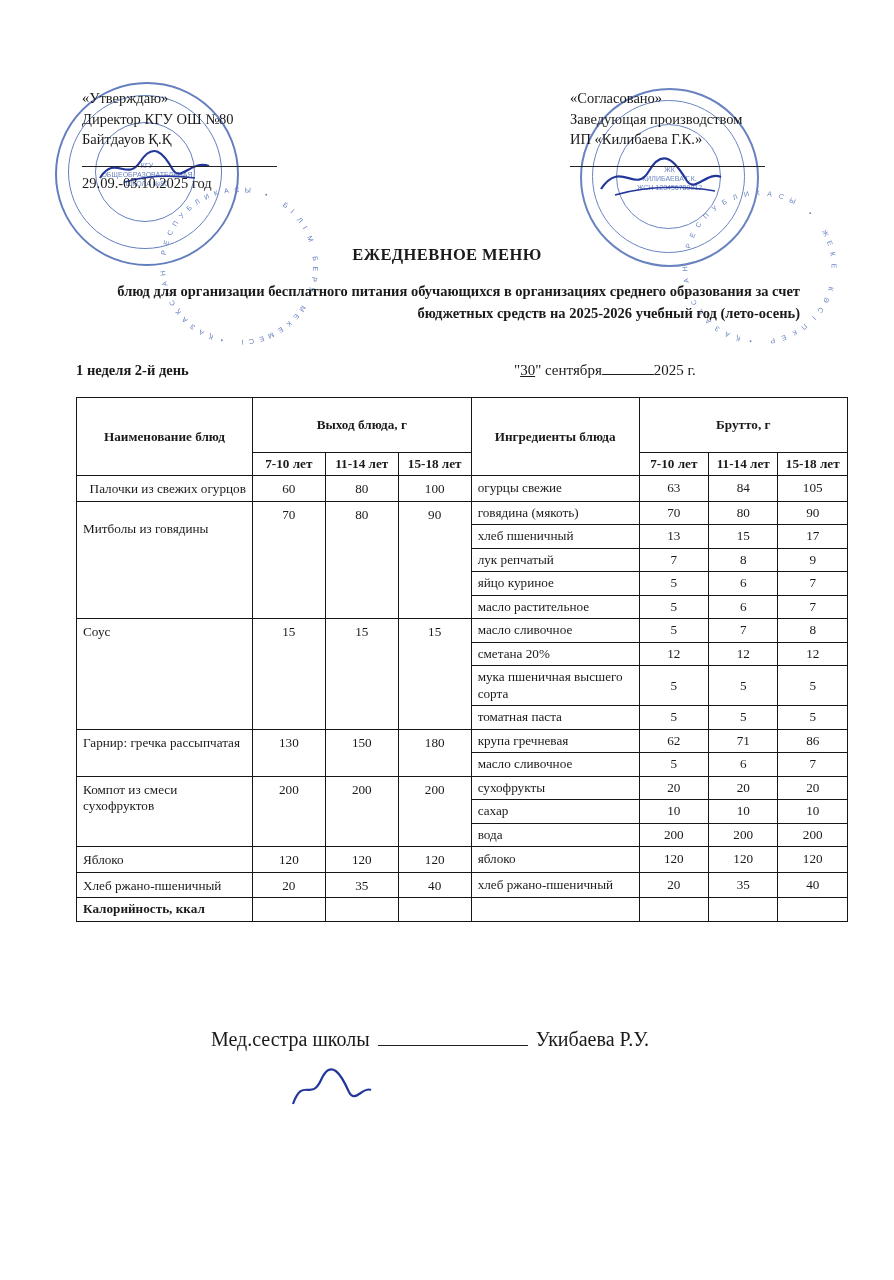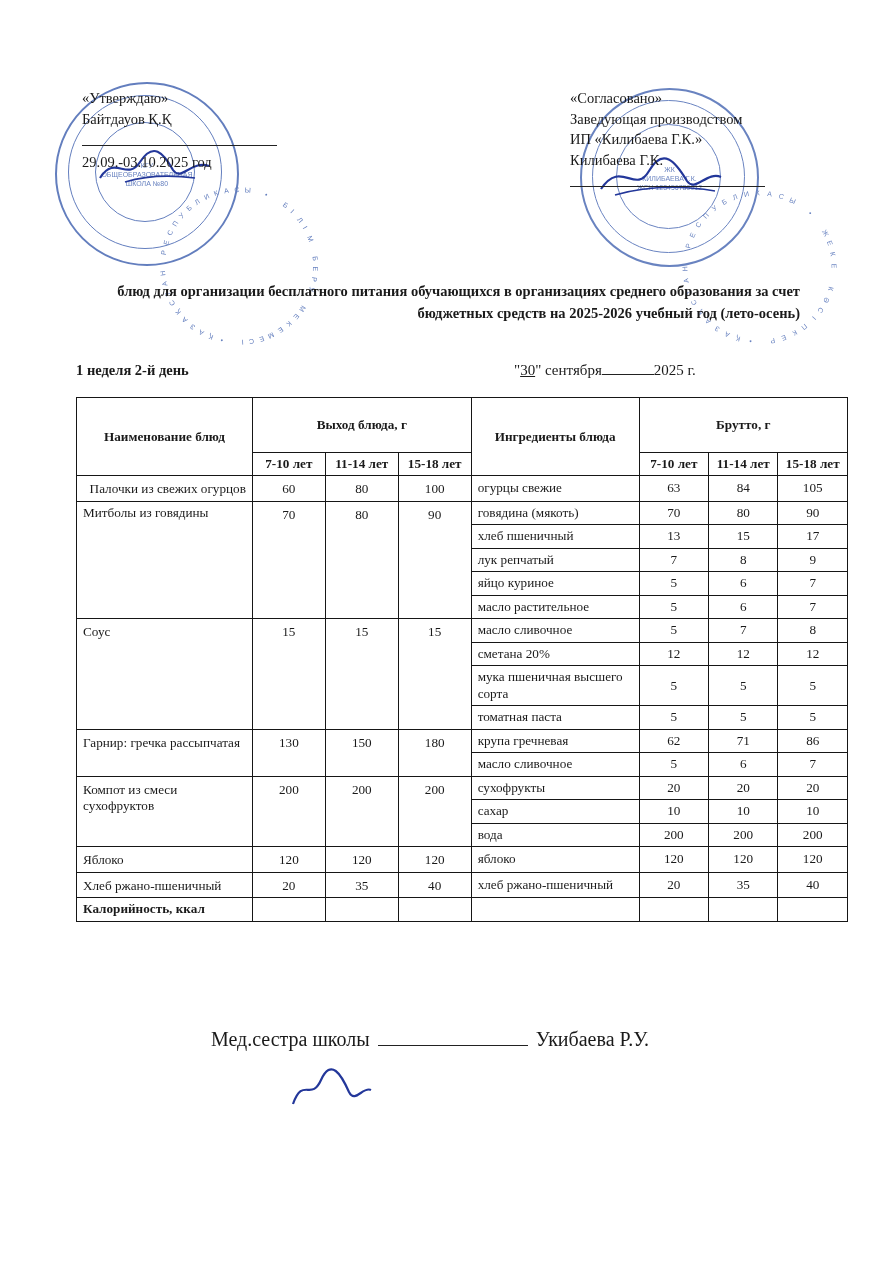--- a/index.html
+++ b/index.html
@@ -352,33 +352,34 @@
       <span class="ring-char" style="color: rgb(47, 83, 168); font-size: 7px; transform: translate(89.5px, 89.5px) rotate(546deg) translate(0px, -78px);">•</span>
     </div>
   <svg class="scribble" style="left:595px;top:155px;" width="130" height="45" viewBox="0 0 130 45">
     <path d="M6 34 C 26 4, 40 40, 54 16 S 80 6, 92 26 C 100 38, 112 16, 126 22" fill="none" stroke="#23379a" stroke-width="2.2"></path>
     <path d="M20 40 C 48 32, 84 30, 120 36" fill="none" stroke="#23379a" stroke-width="1.5"></path>
   </svg>
 
   <div class="approvals">
     <div class="approve-left">
       <div>«Утверждаю»</div>
+      <div>Директор КГУ ОШ №80</div>
       <div>Байтдауов Қ.Қ</div>
       <span class="sig-line"></span>
       <div class="date-line">29.09.-03.10.2025 год</div>
     </div>
     <div class="approve-right">
       <div>«Согласовано»</div>
       <div>Заведующая производством</div>
       <div>ИП «Килибаева Г.К.»</div>
-      <div>Килибаева Г.К.</div>
       <span class="sig-line"></span>
     </div>
   </div>
 
+  <div class="doc-title">ЕЖЕДНЕВНОЕ МЕНЮ</div>
   <div class="doc-subtitle">блюд для организации бесплатного питания обучающихся в организациях среднего образования за счет бюджетных средств на 2025-2026 учебный год (лето-осень)</div>
 
   <div class="dayrow">
     <span class="week">1 неделя 2-й день</span>
     <span class="date">
       <span>"</span><span class="u">30</span><span>" сентября</span><span class="blank"></span><span>2025 г.</span>
     </span>
   </div>
 
   <table class="menu">
@@ -403,21 +404,21 @@
           <td class="name-cell c-name" rowspan="1" style="vertical-align: top; padding-top: 5px; text-align: right;">Палочки из свежих огурцов</td>
           <td class="num c-num" rowspan="1" style="vertical-align: top; padding-top: 5px;">60</td>
           <td class="num c-num" rowspan="1" style="vertical-align: top; padding-top: 5px;">80</td>
           <td class="num c-num" rowspan="1" style="vertical-align: top; padding-top: 5px;">100</td>
           <td class="ing-cell c-ing">огурцы свежие</td>
           <td class="num c-bnum">63</td>
           <td class="num c-bnum">84</td>
           <td class="num c-bnum">105</td>
         </tr>
         <tr class="thick-top">
-          <td class="name-cell c-name" rowspan="5" style="vertical-align: top; padding-top: 3px; margin-left: 36px;">Митболы из говядины</td>
+          <td class="name-cell c-name" rowspan="5" style="vertical-align: top; padding-top: 19px; margin-left: 36px;">Митболы из говядины</td>
           <td class="num c-num" rowspan="5" style="vertical-align: top; padding-top: 5px;">70</td>
           <td class="num c-num" rowspan="5" style="vertical-align: top; padding-top: 5px;">80</td>
           <td class="num c-num" rowspan="5" style="vertical-align: top; padding-top: 5px;">90</td>
           <td class="ing-cell c-ing">говядина (мякоть)</td>
           <td class="num c-bnum">70</td>
           <td class="num c-bnum">80</td>
           <td class="num c-bnum">90</td>
         </tr>
         <tr>
           <td class="ing-cell c-ing">хлеб пшеничный</td>

